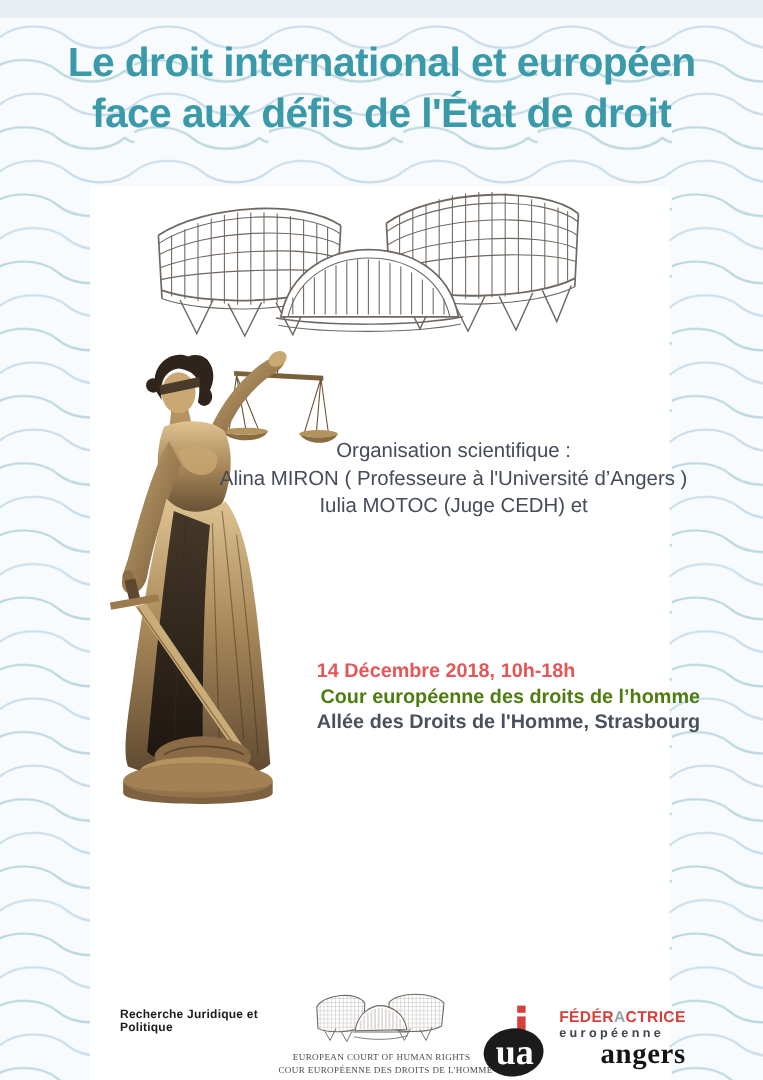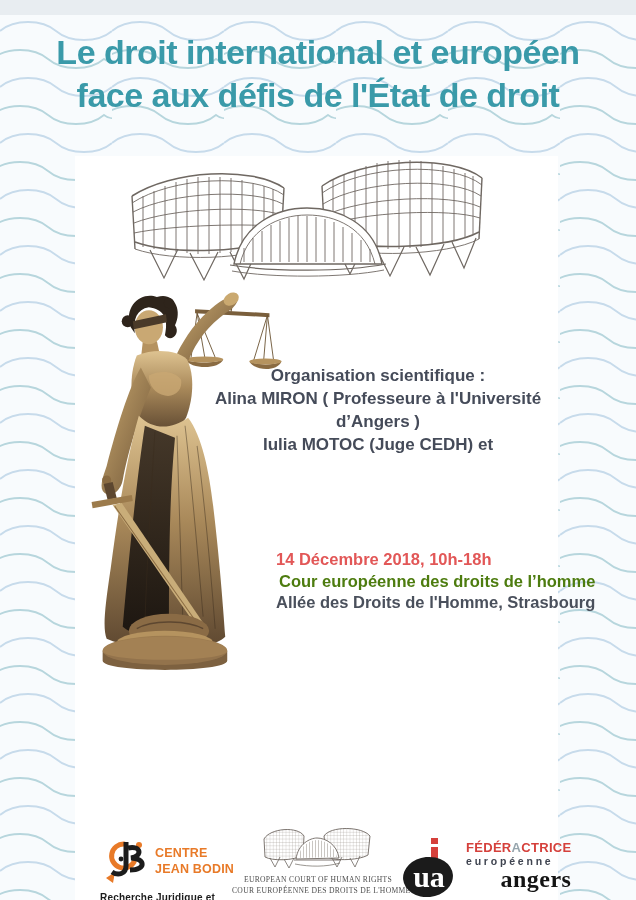--- a/index.html
+++ b/index.html
@@ -13,23 +13,23 @@
 
   .title{
     position:absolute;left:0;top:16px;width:636px;text-align:center;
     color:#3a9aa9;font-weight:bold;font-size:34px;line-height:43px;letter-spacing:-0.5px;
   }
   .building-svg{position:absolute;left:112px;top:136px;}
   .statue-svg{position:absolute;left:56px;top:260px;}
 
   .org-block{
     position:absolute;left:180px;top:349px;width:396px;text-align:center;
-    color:#454b59;font-weight:bold;font-size:17px;line-height:23px;
-  }
-  .event-block{position:absolute;left:276px;top:534px;font-size:16.5px;font-weight:bold;line-height:21.5px;}
+    color:#454b59;font-weight:normal;font-size:17px;line-height:23px;
+  }
+  .event-block{position:absolute;left:264px;top:534px;font-size:16.5px;font-weight:bold;line-height:21.5px;}
   .event-date{color:#e25757;}
   .event-venue{color:#4d7c0f;text-align:right;}
   .event-address{color:#4a505c;}
 
   .reg-block{
     position:absolute;left:75px;top:746px;width:483px;text-align:center;
     color:#6e6e6e;font-size:16px;line-height:22px;
   }
   .reg-email{color:#e25757;font-weight:bold;}
 
@@ -194,34 +194,20 @@
   </div>
 
   <div class="event-block">
     <div class="event-date">14 Décembre 2018, 10h-18h</div>
     <div class="event-venue">Cour européenne des droits de l’homme</div>
     <div class="event-address">Allée des Droits de l'Homme, Strasbourg</div>
   </div>
 
 
   <div class="cjb">
-    <div class="cjb-row">
-      <svg width="50" height="52" viewBox="0 0 50 52">
-        <path d="M24,5 A12,12 0 1 0 34,23" fill="none" stroke="#e87a28" stroke-width="5" stroke-linecap="round"></path>
-        <circle cx="39" cy="6" r="3" fill="#e87a28"></circle>
-        <path d="M6,39 L15,33 L13,44 Z" fill="#e87a28"></path>
-        <path d="M26,3 L26,27 C26,35 18,37 12,33" fill="none" stroke="#1c1c1c" stroke-width="5"></path>
-        <circle cx="21" cy="20" r="2.4" fill="#1c1c1c"></circle>
-        <path d="M28,9 C41,6 43,17 31,19 C45,19 47,31 30,31" fill="none" stroke="#1c1c1c" stroke-width="5"></path>
-      </svg>
-      <div class="cjb-names">
-        <div>CENTRE</div>
-        <div>JEAN BODIN</div>
-      </div>
-    </div>
     <div class="cjb-sub">Recherche Juridique et Politique</div>
   </div>
 
   <div class="echr">
     <svg width="116" height="46" viewBox="0 0 116 46">
       <defs>
         <pattern id="mg" width="3.2" height="3.4" patternUnits="userSpaceOnUse">
           <path d="M0,0 H3.2 M0,0 V3.4" stroke="#938c85" stroke-width="0.45" fill="none"></path>
         </pattern>
         <pattern id="mv" width="3" height="8" patternUnits="userSpaceOnUse">

